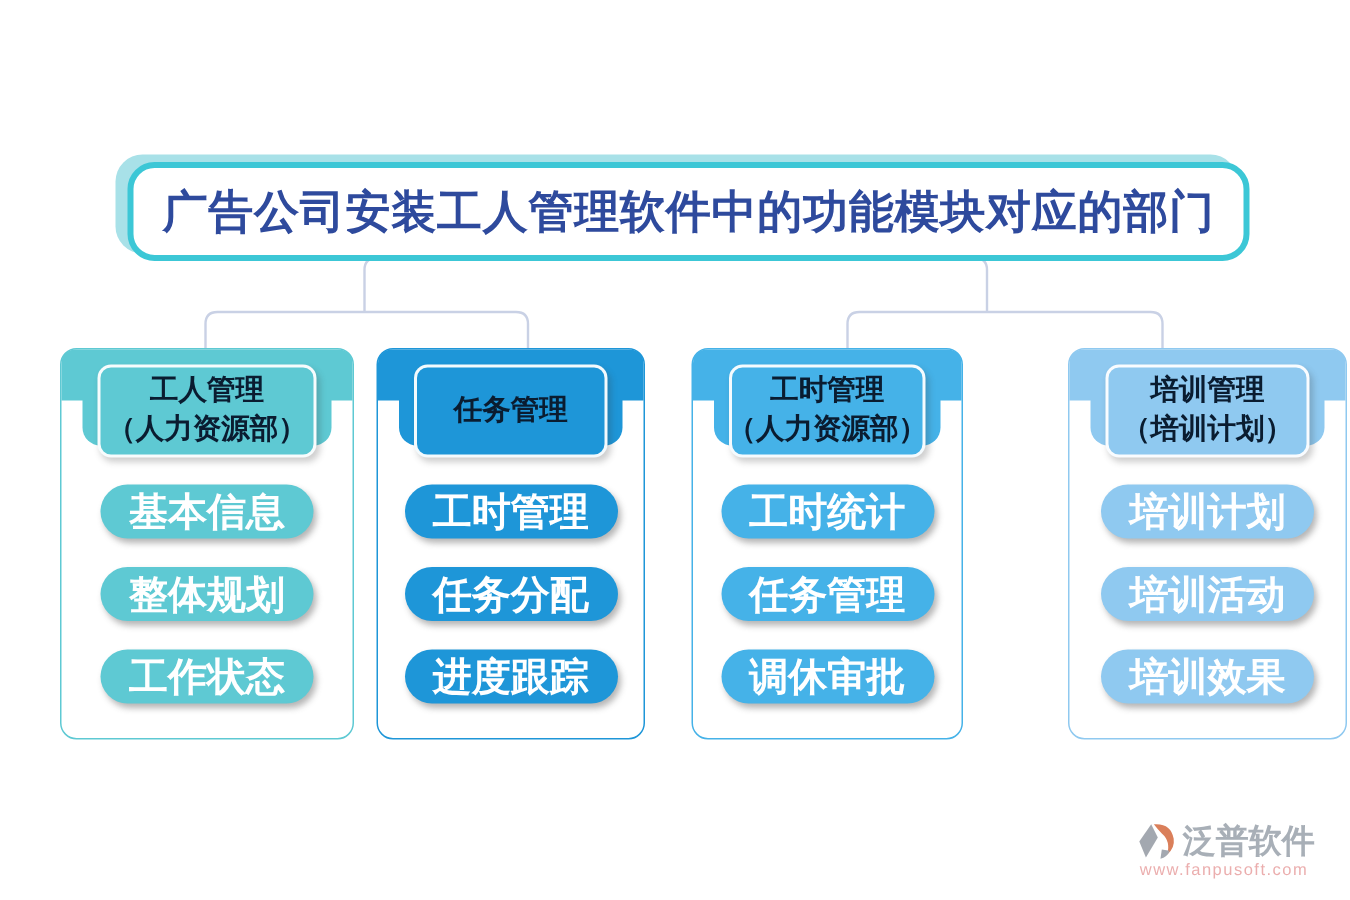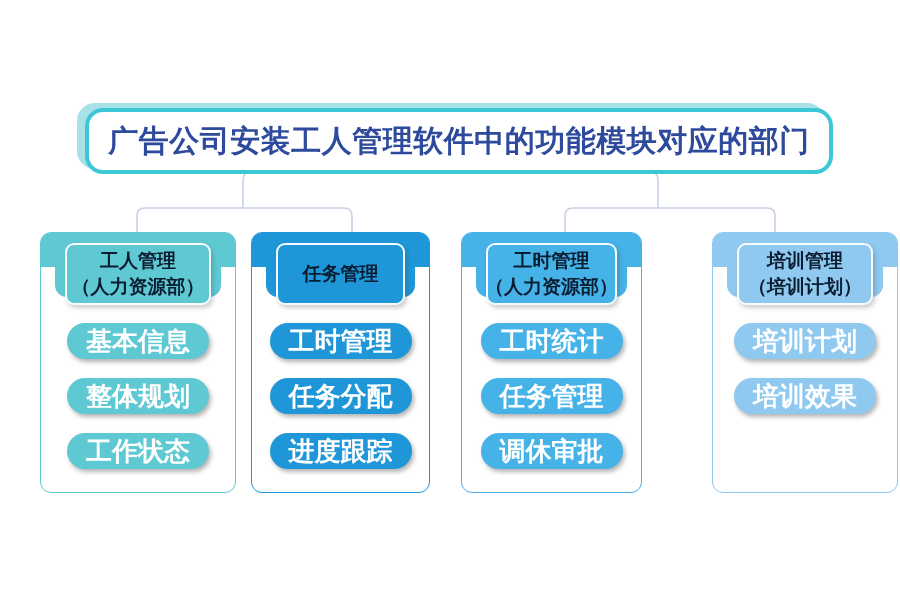--- a/index.html
+++ b/index.html
@@ -120,18 +120,30 @@
 
   <div class="card card-4" style="--c: #8fc9f0;">
     <div class="bar"></div>
     <div class="tab"></div>
     <div class="hbox">
       <div>培训管理</div>
       <div>（培训计划）</div>
     </div>
     <div class="pills">
       <div class="pill">培训计划</div>
+      <div class="pill">培训活动</div>
       <div class="pill">培训效果</div>
     </div>
   </div>
 
+  <div class="watermark">
+    <div class="wm-row">
+      <svg width="30" height="30" viewBox="0 0 34 34" aria-hidden="true">
+        <path d="M4 17 L13 4 L18 14 L9 29 Z" fill="#949aa3"></path>
+        <path d="M15 4 Q28 3 30 15 Q31 22 25 27 Q28 17 21 11 Q18 8 15 4 Z" fill="#d4693e"></path>
+        <path d="M20 30 Q25 29 27 24 L21 23 Z" fill="#949aa3"></path>
+      </svg>
+      <span class="wm-brand">泛普软件</span>
+    </div>
+    <div class="wm-url">www.fanpusoft.com</div>
+  </div>
 
 </div>
 
 </body></html>

